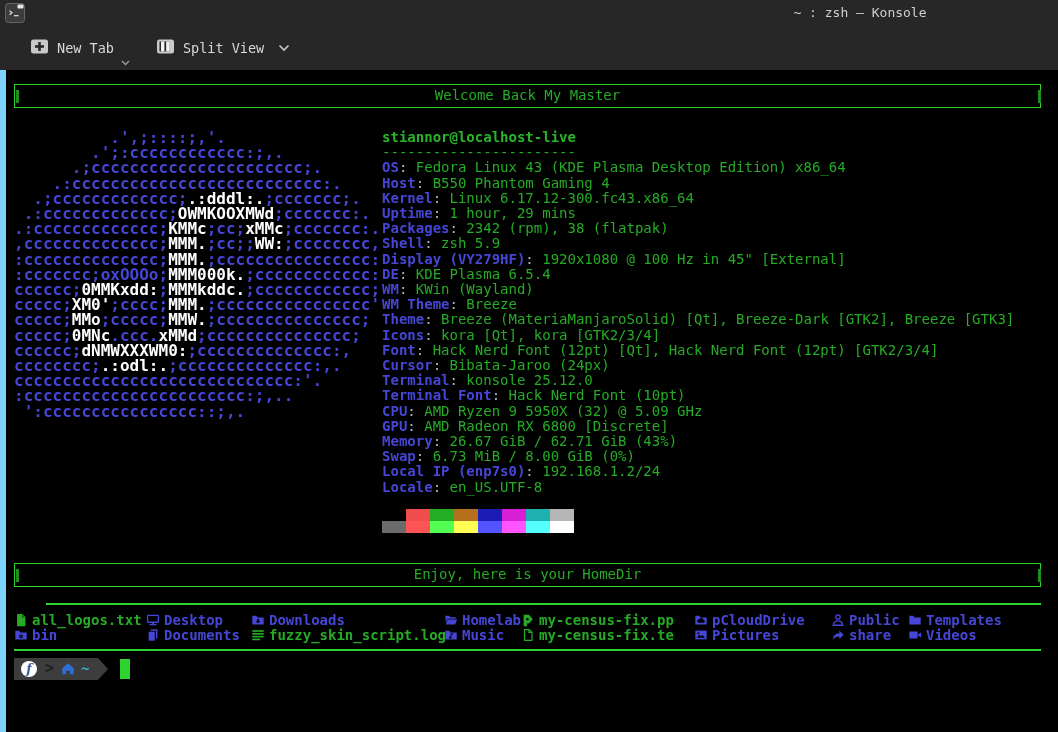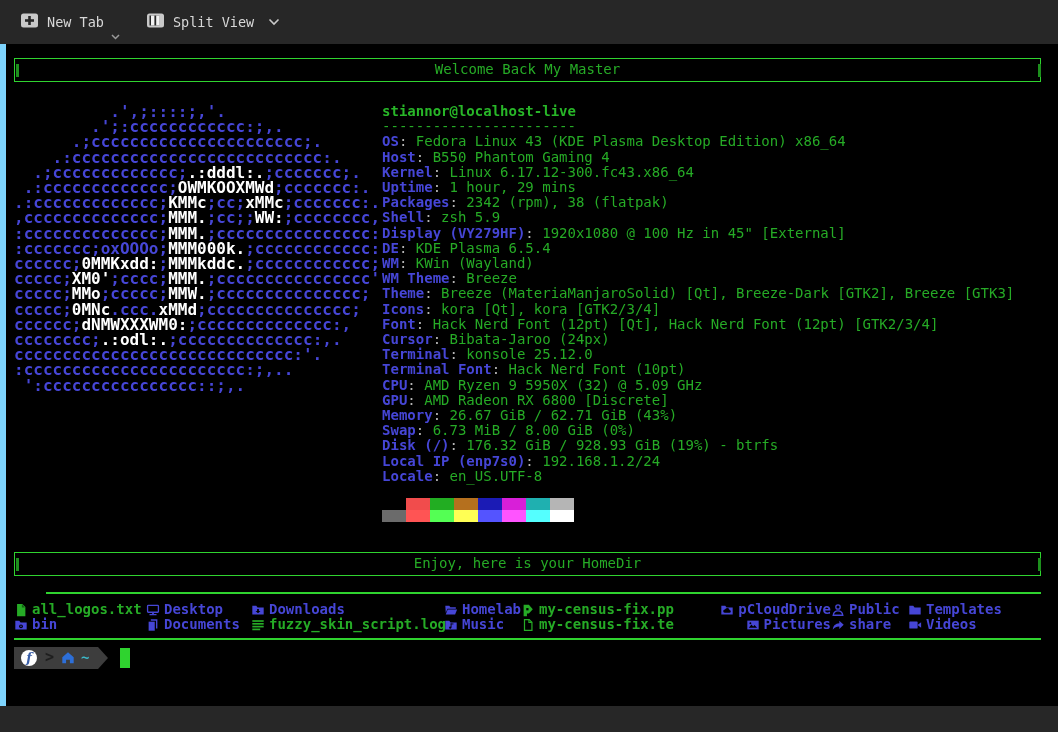--- a/index.html
+++ b/index.html
@@ -6,21 +6,21 @@
   body { background:#111; font-family:"DejaVu Sans Mono", monospace; }
   .window { position:relative; width:1058px; height:732px; background:#272727; overflow:hidden; }
 
   
   .titlebar { position:relative; height:26px; background:#272727; }
   .app-icon { position:absolute; left:5px; top:3px; width:20px; height:20px; }
   .win-title { position:absolute; left:740px; top:5px; width:240px; text-align:center;
                color:#cfcfcf; font-size:13px; white-space:nowrap; }
 
   
-  .tabbar { position:relative; height:44px; background:#272727; display:flex; align-items:center; padding-left:18px; gap:26px; }
+  .tabbar { position:relative; height:44px; background:#272727; display:flex; align-items:center; padding-left:18px; gap:26px;margin-left:10px; }
   .tab-btn { position:relative; display:flex; align-items:center; gap:8px; background:none; border:none;
              color:#d8d8d8; font-family:"DejaVu Sans Mono", monospace; font-size:13.5px; cursor:default; padding:4px 14px 4px 2px; }
   .mini-chev { position:absolute; right:-2px; bottom:-4px; line-height:0; }
   .big-chev { margin-left:6px; line-height:0; }
 
   
   :root {
     --green:#26ab26; --green-br:#2fd32f; --blue:#4646d6; --fg:#b5b5b5;
   }
   .terminal { position:relative; height:662px; background:#000; border-left:6px solid #7dd3fc;
@@ -50,21 +50,21 @@
 
   .hr { height:2px; background:var(--green-br); }
   .hr1 { margin-top:16px; margin-left:32px; width:995px; }
   .hr2 { margin-top:6px; width:1027px; }
 
   
   .files { display:flex; margin-top:8px; }
   .fcol { flex:0 0 auto; display:flex; flex-direction:column; }
   .fcol:nth-child(1){width:132px;} .fcol:nth-child(2){width:105px;}
   .fcol:nth-child(3){width:193px;} .fcol:nth-child(4){width:77px;}
-  .fcol:nth-child(5){width:173px;} .fcol:nth-child(6){width:137px;align-items:flex-end;}
+  .fcol:nth-child(5){width:173px;} .fcol:nth-child(6){width:137px;}
   .fcol:nth-child(7){width:77px;}  .fcol:nth-child(8){width:140px;}
   .fitem { display:flex; align-items:center; gap:4px; height:15px; white-space:nowrap; font-weight:bold; }
   .fitem .ficon { width:14px; height:14px; line-height:0; flex:0 0 14px; }
   .fitem.dir  { color:var(--blue); }
   .fitem.file { color:var(--green); }
 
   
   .prompt { display:flex; align-items:center; height:22px; margin-top:7px; }
   .seg { background:#3d3d3d; height:22px; display:flex; align-items:center; }
   .seg1 { padding:0 5px 0 7px; }
@@ -76,20 +76,31 @@
   .tilde { color:#3cb8c8; font-weight:bold; }
   .pl-arrow { width:0; height:0; border-top:11px solid transparent; border-bottom:11px solid transparent;
               border-left:10px solid #3d3d3d; }
   .cursor { width:10px; height:20px; background:var(--green-br); margin-left:12px; }
 </style>
 </head>
 <body>
 
 <div class="window">
 
+  <div class="titlebar">
+    <div class="app-icon">
+      <svg width="20" height="20" viewBox="0 0 20 20">
+        <rect x="0.5" y="0.5" width="19" height="19" rx="3" fill="#3c3c3c" stroke="#666" stroke-width="1"></rect>
+        <rect x="12.5" y="1.5" width="6" height="4" rx="1" fill="#e8e8e8"></rect>
+        <path d="M4.5 7l3.5 2.8L4.5 12.6v-1.7l1.6-1.1-1.6-1.1z" fill="#dcdcdc"></path>
+        <rect x="9" y="12" width="4.5" height="1.3" fill="#dcdcdc"></rect>
+      </svg>
+    </div>
+    <div class="win-title">~ : zsh — Konsole</div>
+  </div>
 
   <div class="tabbar">
     <button class="tab-btn">
       <span class="icon">
         <svg width="19" height="17" viewBox="0 0 19 17">
           <rect x="1" y="1.5" width="17" height="14" rx="2.5" fill="#c9c9c9"></rect>
           <rect x="8.2" y="4" width="2.6" height="9" fill="#272727"></rect>
           <rect x="5" y="7.2" width="9" height="2.6" fill="#272727"></rect>
         </svg>
       </span>
@@ -161,21 +172,20 @@
             <div class="info-line"><span class="lbl">Theme</span><span class="sep">:</span><span class="val"> Breeze (MateriaManjaroSolid) [Qt], Breeze-Dark [GTK2], Breeze [GTK3]</span></div>
             <div class="info-line"><span class="lbl">Icons</span><span class="sep">:</span><span class="val"> kora [Qt], kora [GTK2/3/4]</span></div>
             <div class="info-line"><span class="lbl">Font</span><span class="sep">:</span><span class="val"> Hack Nerd Font (12pt) [Qt], Hack Nerd Font (12pt) [GTK2/3/4]</span></div>
             <div class="info-line"><span class="lbl">Cursor</span><span class="sep">:</span><span class="val"> Bibata-Jaroo (24px)</span></div>
             <div class="info-line"><span class="lbl">Terminal</span><span class="sep">:</span><span class="val"> konsole 25.12.0</span></div>
             <div class="info-line"><span class="lbl">Terminal Font</span><span class="sep">:</span><span class="val"> Hack Nerd Font (10pt)</span></div>
             <div class="info-line"><span class="lbl">CPU</span><span class="sep">:</span><span class="val"> AMD Ryzen 9 5950X (32) @ 5.09 GHz</span></div>
             <div class="info-line"><span class="lbl">GPU</span><span class="sep">:</span><span class="val"> AMD Radeon RX 6800 [Discrete]</span></div>
             <div class="info-line"><span class="lbl">Memory</span><span class="sep">:</span><span class="val"> 26.67 GiB / 62.71 GiB (43%)</span></div>
             <div class="info-line"><span class="lbl">Swap</span><span class="sep">:</span><span class="val"> 6.73 MiB / 8.00 GiB (0%)</span></div>
-            <div class="info-line"><span class="lbl">Disk (/)</span><span class="sep">:</span><span class="val"> 176.32 GiB / 928.93 GiB (19%) - btrfs</span></div>
             <div class="info-line"><span class="lbl">Local IP (enp7s0)</span><span class="sep">:</span><span class="val"> 192.168.1.2/24</span></div>
             <div class="info-line"><span class="lbl">Locale</span><span class="sep">:</span><span class="val"> en_US.UTF-8</span></div>
           </div>
         <div class="palette" id="palette">
             <div class="palette-row">
               <span class="pc" style="background: rgb(0, 0, 0);"></span>
               <span class="pc" style="background: rgb(241, 76, 76);"></span>
               <span class="pc" style="background: rgb(34, 173, 34);"></span>
               <span class="pc" style="background: rgb(181, 112, 30);"></span>
               <span class="pc" style="background: rgb(27, 27, 181);"></span>

